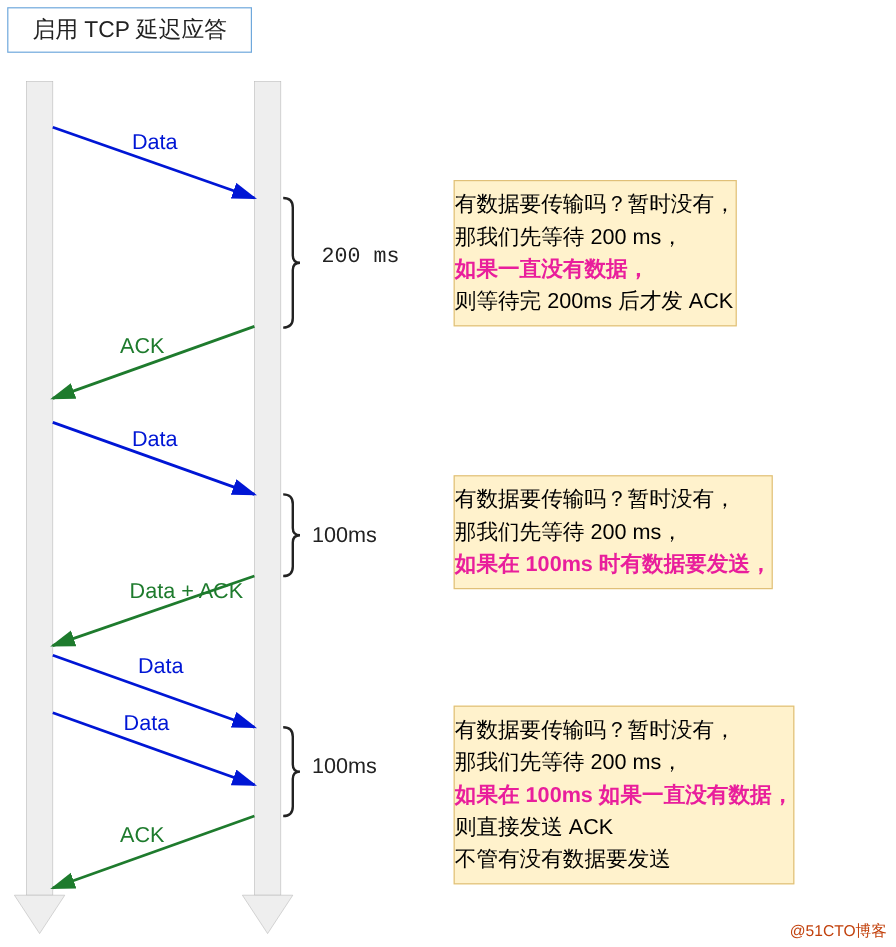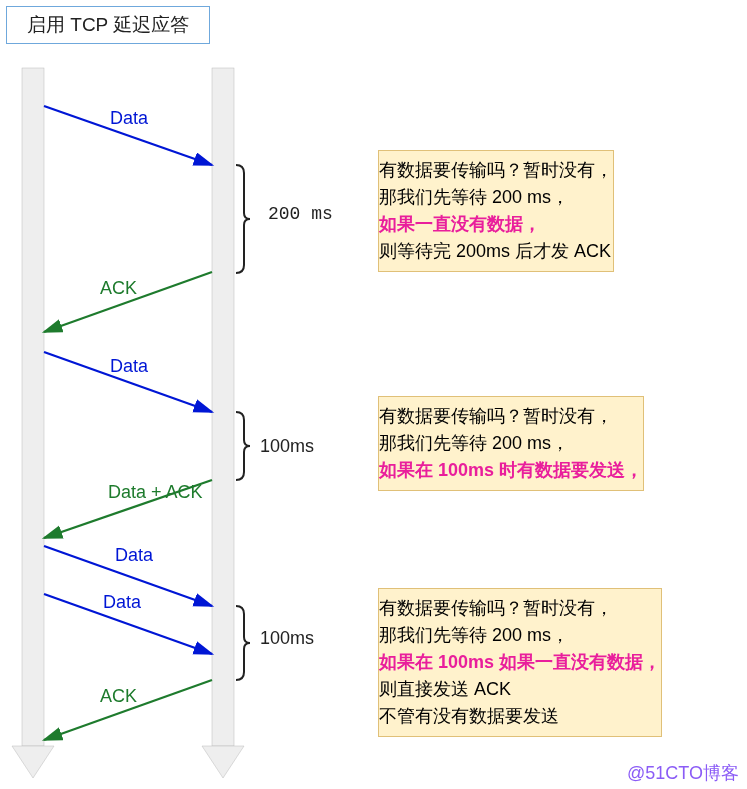--- a/index.html
+++ b/index.html
@@ -40,22 +40,22 @@
   .ack-label  { color: #1e7b2d; }
   svg {
     position: absolute;
     left: 0;
     top: 0;
   }
   .watermark {
     position: absolute;
     right: 8px;
     bottom: 4px;
-    font-size: 18px;
-    color: #8b5cf6;
+    font-size: 13px;
+    color: #c2410c;
   }
 </style>
 </head>
 <body>
 
 <div class="title-box" style="left:6px; top:6px;">启用 TCP 延迟应答</div>
 
 <svg width="747" height="789">
   <defs>
     <marker id="blueHead" markerWidth="10" markerHeight="10" refX="8" refY="3" orient="auto">

